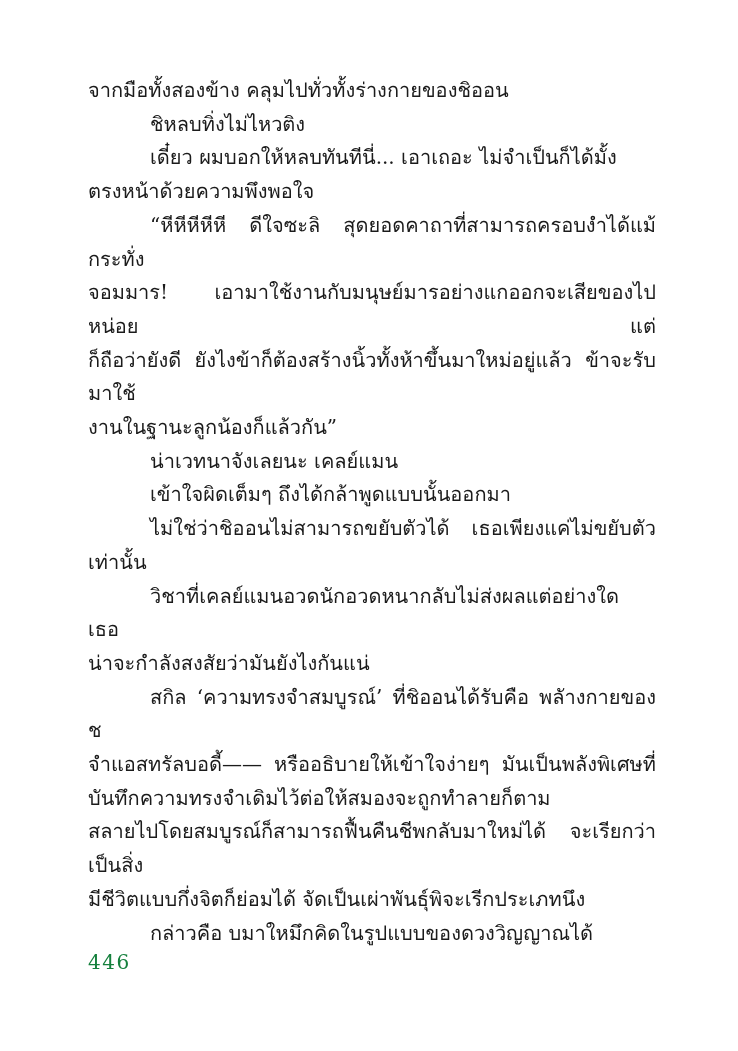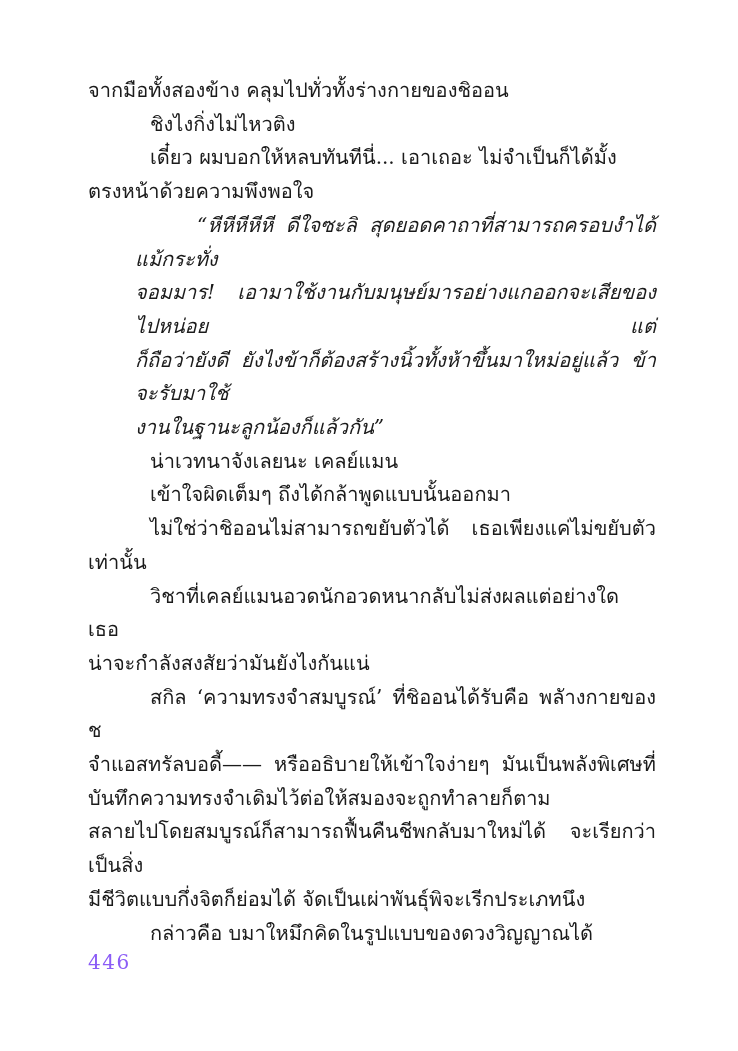--- a/index.html
+++ b/index.html
@@ -14,39 +14,39 @@
   }
   .text-block{
     position:absolute;
     left:88px;right:82px;top:74px;
     font-size:20px;
     line-height:33.7px;
   }
   .line{min-height:33.7px;white-space:normal;}
   .indent{text-indent:62px;}
   .fill{text-align:justify;text-align-last:justify;}
-  .italic{font-style:italic;margin-left:47px;}
+  .italic{}
   .bold{font-weight:normal;}
   .page-number{
     position:absolute;
     left:88px;top:950px;
     font-size:20px;
     letter-spacing:1.5px;
     font-family:"DejaVu Serif","Liberation Serif",serif;
-    color:#8b5cf6;
+    color:#15803d;
   }
 </style>
 </head>
 <body>
 
 <div class="book-page">
   <div class="text-block">
 
     <div class="line">จากมือทั้งสองข้าง คลุมไปทั่วทั้งร่างกายของชิออน</div>
-    <div class="line indent">ชิงไงกิ่งไม่ไหวติง</div>
+    <div class="line indent">ชิหลบทิ่งไม่ไหวติง</div>
     <div class="line indent">เดี๋ยว ผมบอกให้หลบทันทีนี่... เอาเถอะ ไม่จำเป็นก็ได้มั้ง</div>
     <div class="line">ตรงหน้าด้วยความพึงพอใจ</div>
 
     <div class="line indent italic fill">“หีหีหีหีหี ดีใจซะลิ สุดยอดคาถาที่สามารถครอบงำได้แม้กระทั่ง</div>
     <div class="line italic fill">จอมมาร! เอามาใช้งานกับมนุษย์มารอย่างแกออกจะเสียของไปหน่อย แต่</div>
     <div class="line italic fill">ก็ถือว่ายังดี ยังไงข้าก็ต้องสร้างนิ้วทั้งห้าขึ้นมาใหม่อยู่แล้ว ข้าจะรับมาใช้</div>
     <div class="line italic">งานในฐานะลูกน้องก็แล้วกัน”</div>
 
     <div class="line indent">น่าเวทนาจังเลยนะ เคลย์แมน</div>
     <div class="line indent">เข้าใจผิดเต็มๆ ถึงได้กล้าพูดแบบนั้นออกมา</div>

